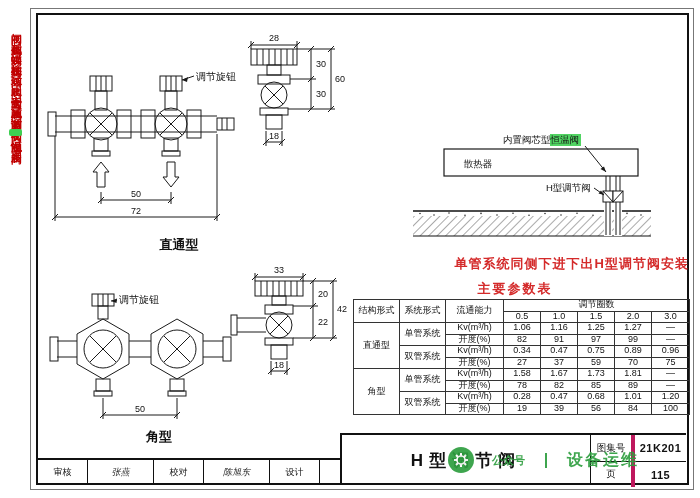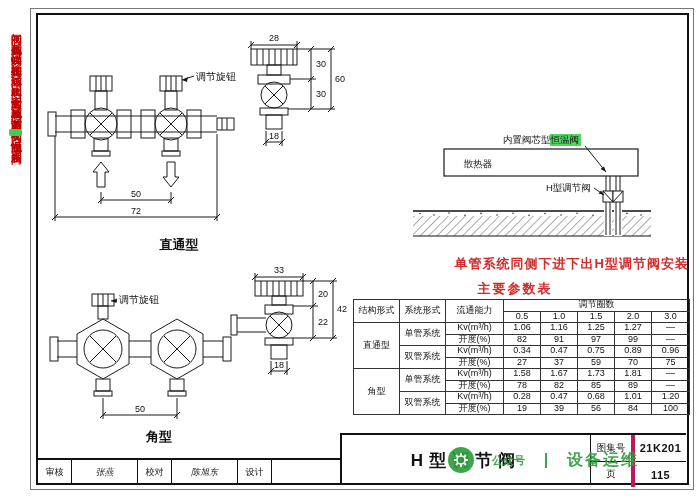--- a/index.html
+++ b/index.html
@@ -47,21 +47,21 @@
   .tb-refs{position:absolute;left:559px;top:424px;width:96px;height:52px;
     border-top:2px solid #111;border-left:1px solid #111;display:grid;
     grid-template-columns:40px 1fr;grid-template-rows:26px 26px}
   .tb-refs div{display:flex;align-items:center;justify-content:center;border-left:4px solid #be185d;border-top:1px solid #111;font-size:9.5px}
   .tb-refs div:nth-child(1),.tb-refs div:nth-child(2){border-top:none}
   .tb-refs div:nth-child(odd){border-left:none}
   .tb-refs .tr-value{font-weight:bold;font-size:11px;letter-spacing:.5px}
   .tb-sign{position:absolute;left:7px;top:449px;width:302px;height:27px;
     border-top:2px solid #111;display:flex}
   .tb-sign div{display:flex;align-items:center;justify-content:center;border-right:1px solid #111;font-size:9px}
-  .ts-label{width:34px}
+  .ts-label{width:50px}
   .ts-value{width:66px;font-family:"DejaVu Serif","Liberation Serif",serif;font-style:italic;font-size:10px;color:#222}
   .tb-sign div:last-child{border-right:none;flex:1}
 
   
   .watermark{position:absolute;left:448px;top:447px;display:flex;align-items:center;gap:18px;opacity:.92}
   .wm-icon{width:26px;height:26px;border-radius:50%;background:#2e9e3f;display:flex;align-items:center;justify-content:center}
   .wm-small{color:#2e9e3f;font-size:11px;font-weight:600}
   .wm-sep{width:0;height:15px;border-left:2px solid #2e9e3f;margin:0 2px}
   .wm-main{color:#2e9e3f;font-size:16px;font-weight:bold;letter-spacing:2px}
 </style>

